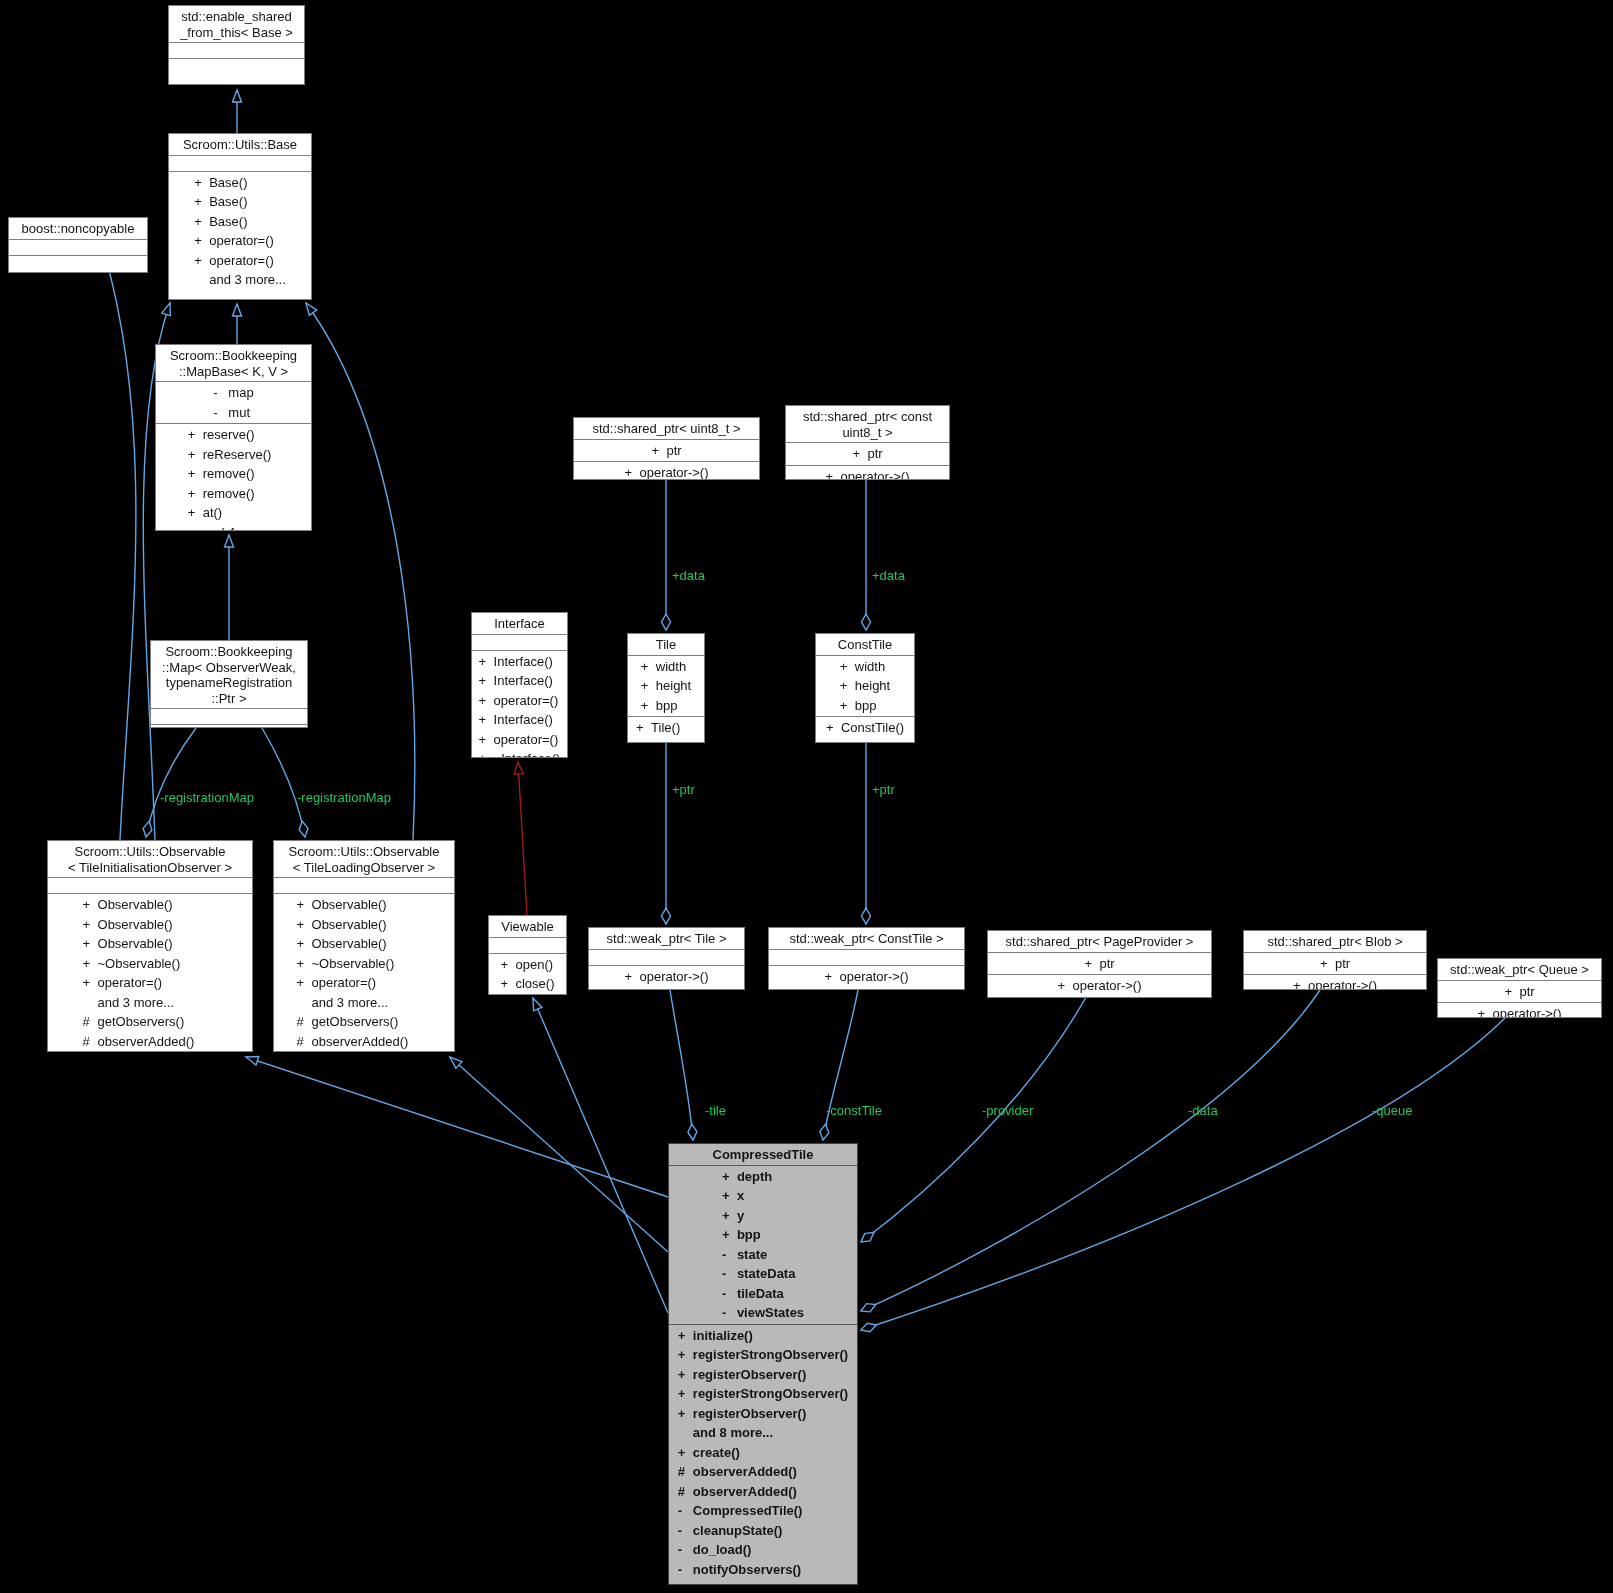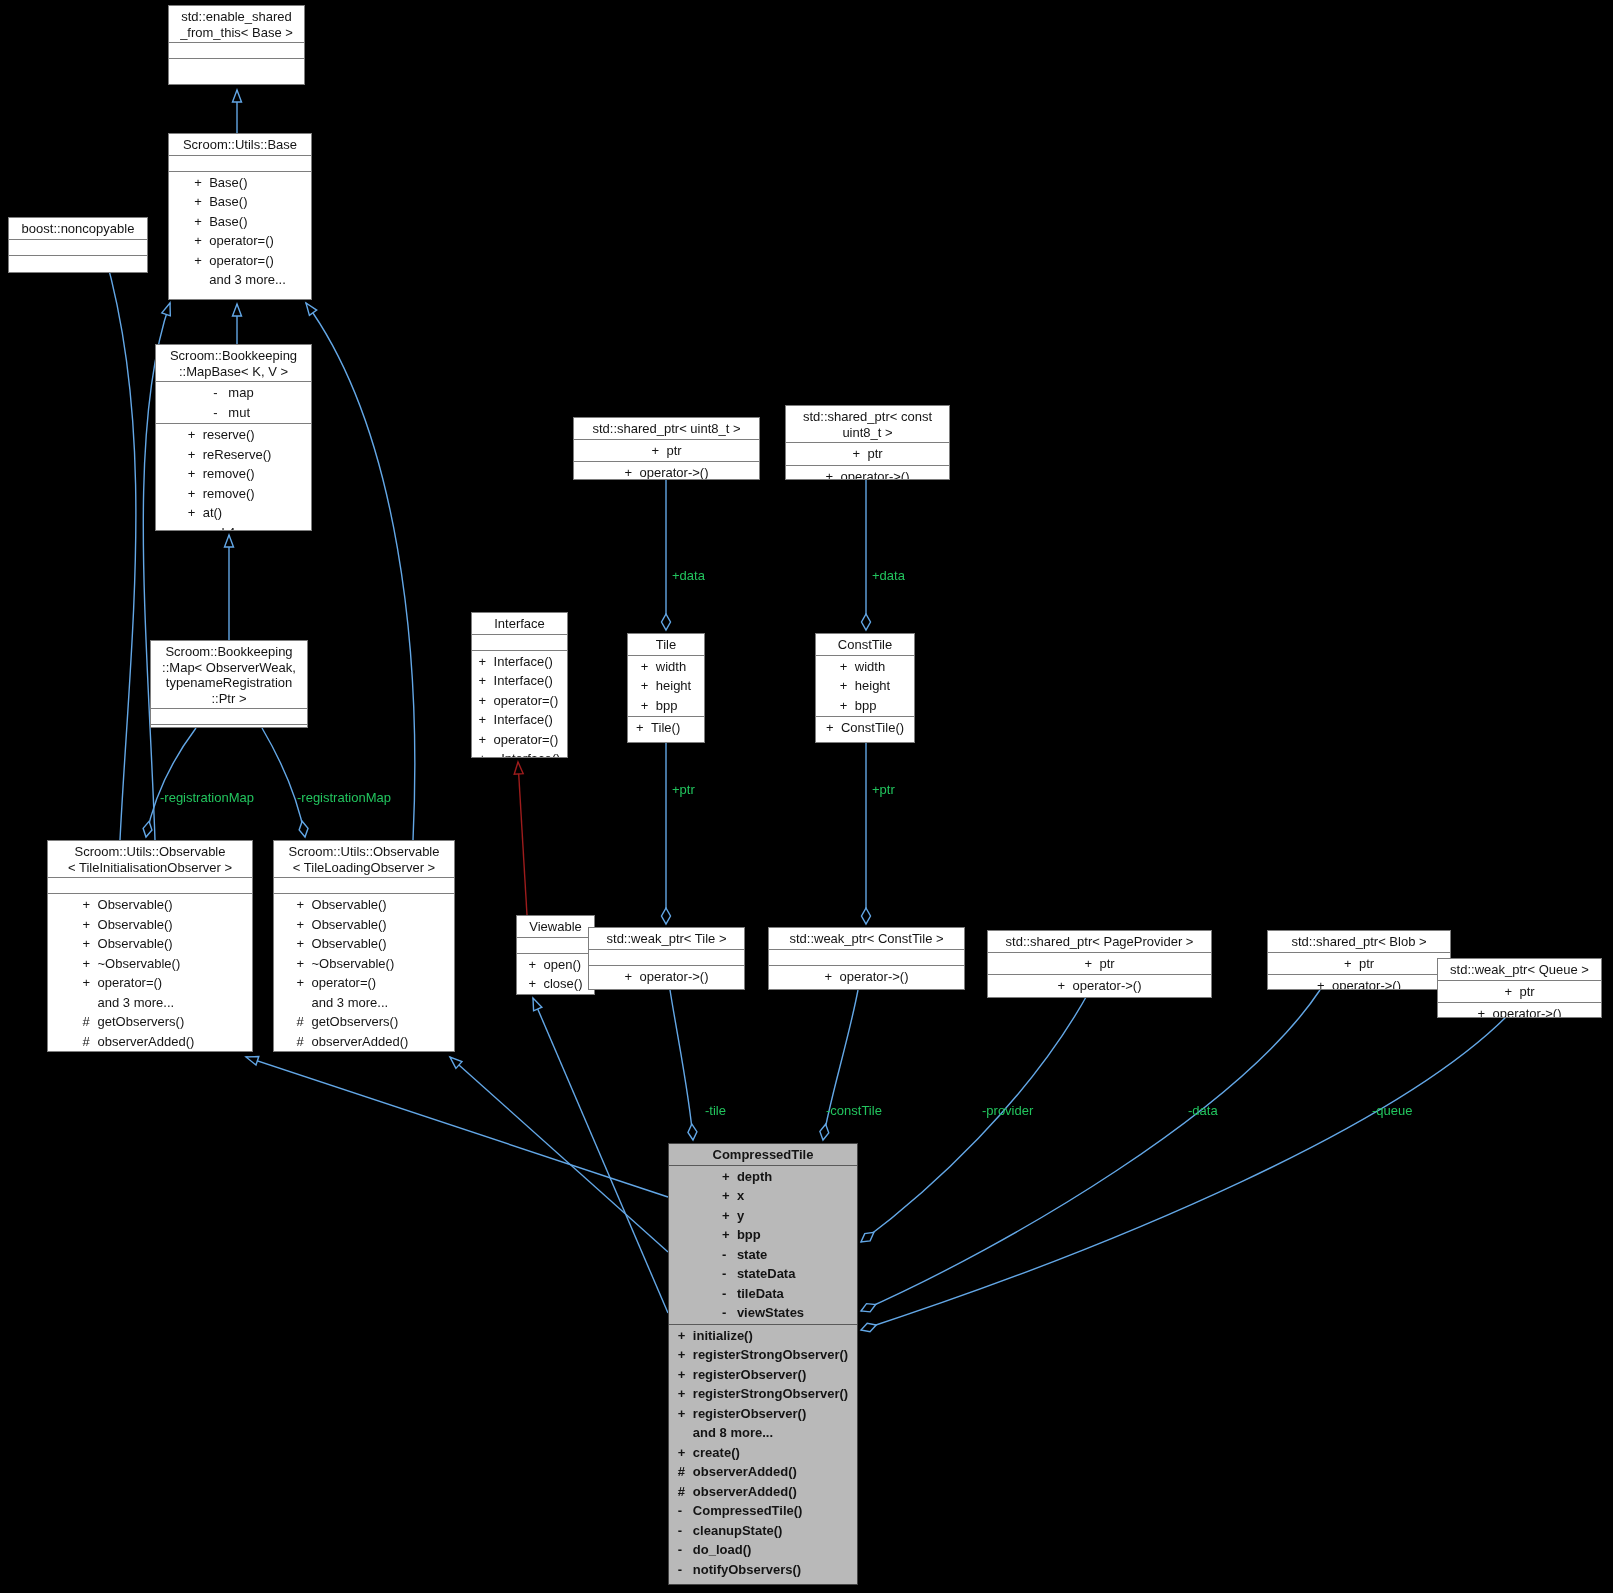--- a/index.html
+++ b/index.html
@@ -314,21 +314,21 @@
               <span class="sign">+</span>
               <span class="lbl">operator=()</span>
             </div>
             <div class="row">
               <span class="sign">+</span>
               <span class="lbl">~Interface()</span>
             </div>
           </div>
         </div>
       </div>
-      <div class="node" style="left: 516px; top: 915px; width: 79px; height: 80px;">
+      <div class="node" style="left: 488px; top: 915px; width: 79px; height: 80px;">
         <div class="title">
           <div>Viewable</div>
         </div>
         <div class="sec">
           <div class="sec-in"></div>
         </div>
         <div class="sec">
           <div class="sec-in">
             <div class="row">
               <span class="sign">+</span>
@@ -496,21 +496,21 @@
         </div>
         <div class="sec">
           <div class="sec-in">
             <div class="row">
               <span class="sign">+</span>
               <span class="lbl">operator-&gt;()</span>
             </div>
           </div>
         </div>
       </div>
-      <div class="node" style="left: 1243px; top: 930px; width: 184px; height: 60px; margin-left: 24px;">
+      <div class="node" style="left: 1243px; top: 930px; width: 184px; height: 60px;">
         <div class="title">
           <div>std::shared_ptr&lt; Blob &gt;</div>
         </div>
         <div class="sec">
           <div class="sec-in">
             <div class="row">
               <span class="sign">+</span>
               <span class="lbl">ptr</span>
             </div>
           </div>

